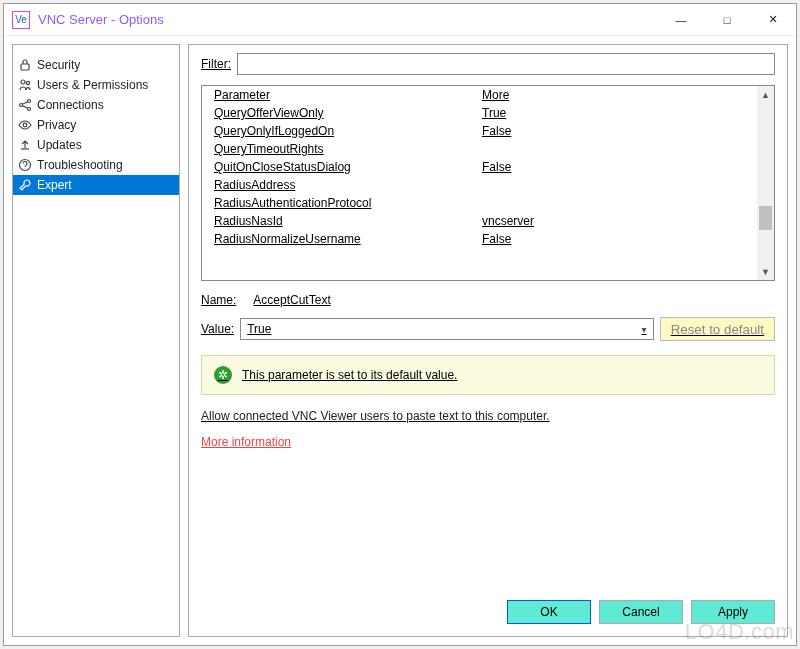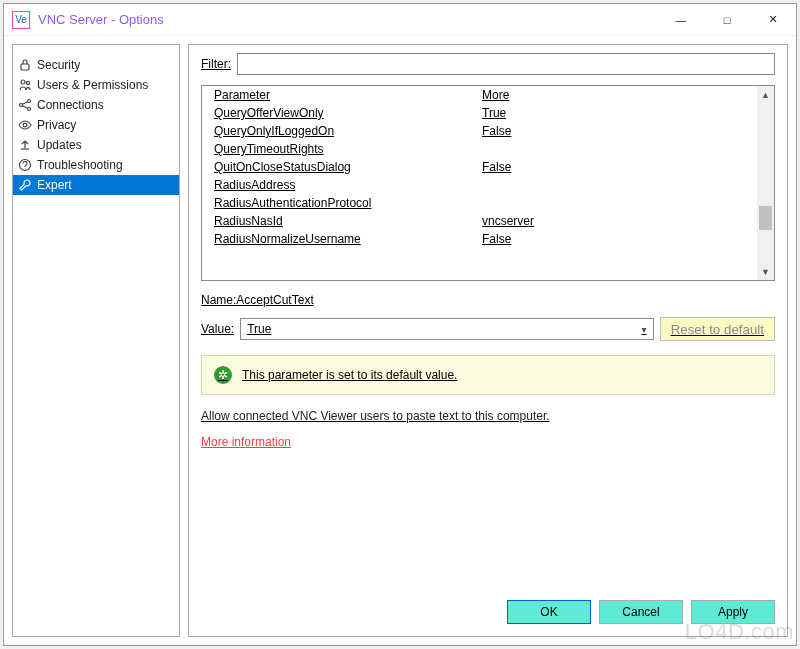--- a/index.html
+++ b/index.html
@@ -96,21 +96,21 @@
   display:flex; padding:2px 8px 2px 12px;
 }
 .param-col1 { width: 268px; }
 .param-col2 { flex:1; }
 .param-rows { }
 .scrollbar {
   position:absolute; right:0; top:0; bottom:0; width:17px; background:#f0f0f0;
 }
 .scroll-arrow { height:17px; display:flex; align-items:center; justify-content:center; font-size:9px; color:#555;}
 .scroll-thumb { position:absolute; right:2px; width:13px; height:24px; top:120px; background:#c0c0c0; border-radius:0;}
-.name-row { margin-top:12px; display:flex; gap:0; }
+.name-row { margin-top:12px; display:flex; gap:17px; }
 .value-row { margin-top:10px; display:flex; align-items:center; gap:6px; }
 .value-select {
   flex:1; height:22px; border:1px solid #888; background:#fff; padding:0 6px;
   display:flex; align-items:center; justify-content:space-between;
 }
 .reset-btn {
   height:24px; padding:0 10px; border:1px solid #bbb; background:#fef9c3; color:#888;
 }
 .info-banner {
   margin-top:14px; border:1px solid #d8d8a0; background:#fbfbe2;

